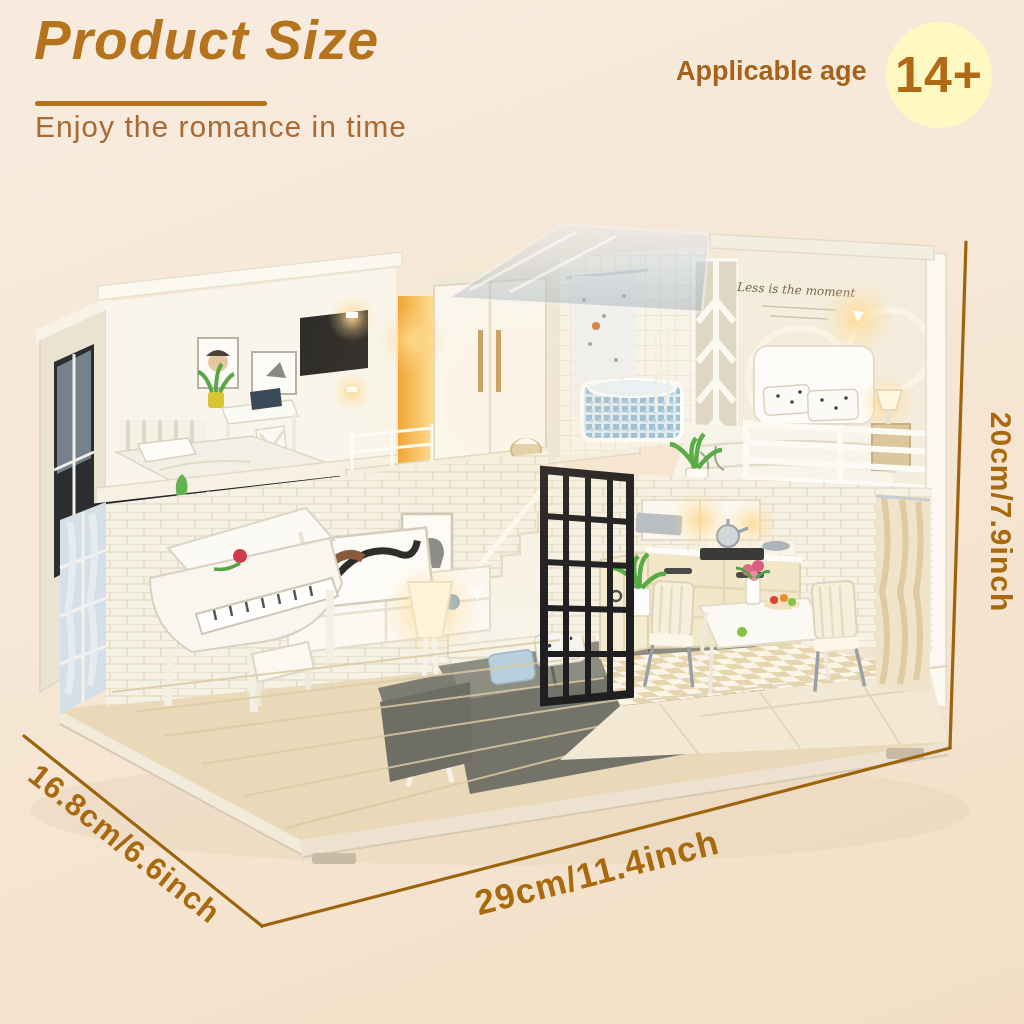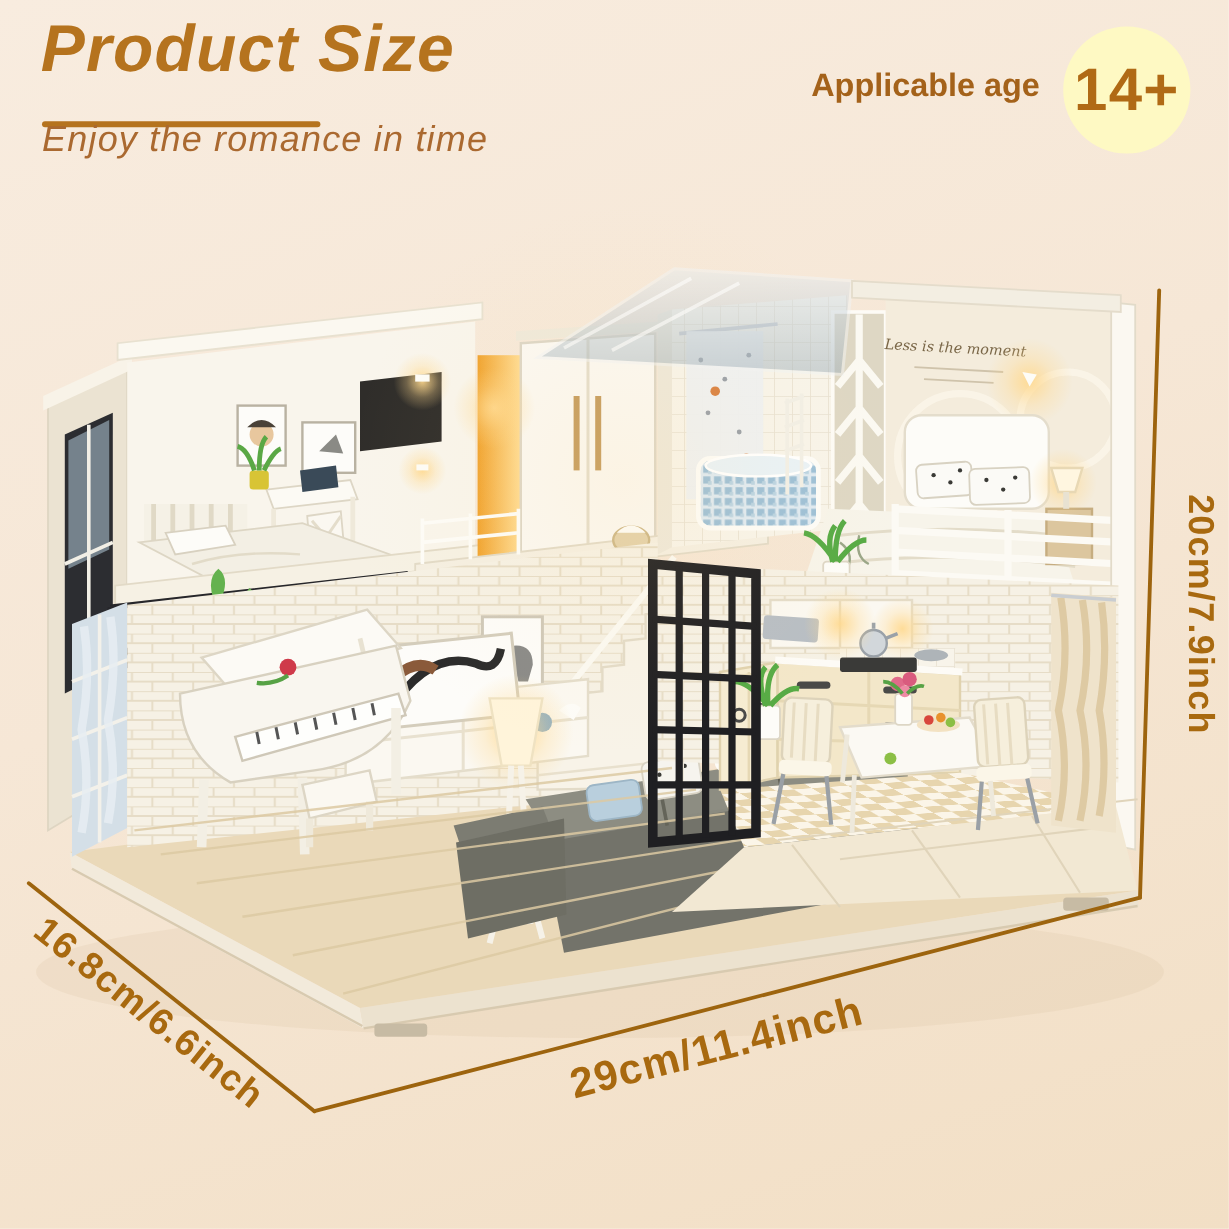--- a/index.html
+++ b/index.html
@@ -10,21 +10,21 @@
   }
   .abs{position:absolute;}
   .title{
     left:34px;top:8px;font-size:55px;font-weight:bold;font-style:italic;
     color:#b5731e;letter-spacing:1px;white-space:nowrap;
   }
   .title-underline{
     left:35px;top:101px;width:232px;height:5px;background:#b5731e;border-radius:3px;
   }
   .subtitle{
-    left:35px;top:100px;font-size:30px;color:#aa6930;letter-spacing:1px;white-space:nowrap;font-style:italic;
+    left:35px;top:110px;font-size:30px;color:#aa6930;letter-spacing:1px;white-space:nowrap;
   }
   .age-label{
     left:676px;top:56px;font-size:27px;font-weight:bold;color:#a4621a;white-space:nowrap;
   }
   .age-circle{
     left:886px;top:22px;width:106px;height:106px;border-radius:50%;
     background:#fef9c3;display:flex;align-items:center;justify-content:center;
   }
   .age-value{font-size:50px;font-weight:bold;color:#b06a15;letter-spacing:1px;}
   svg text.dim{

